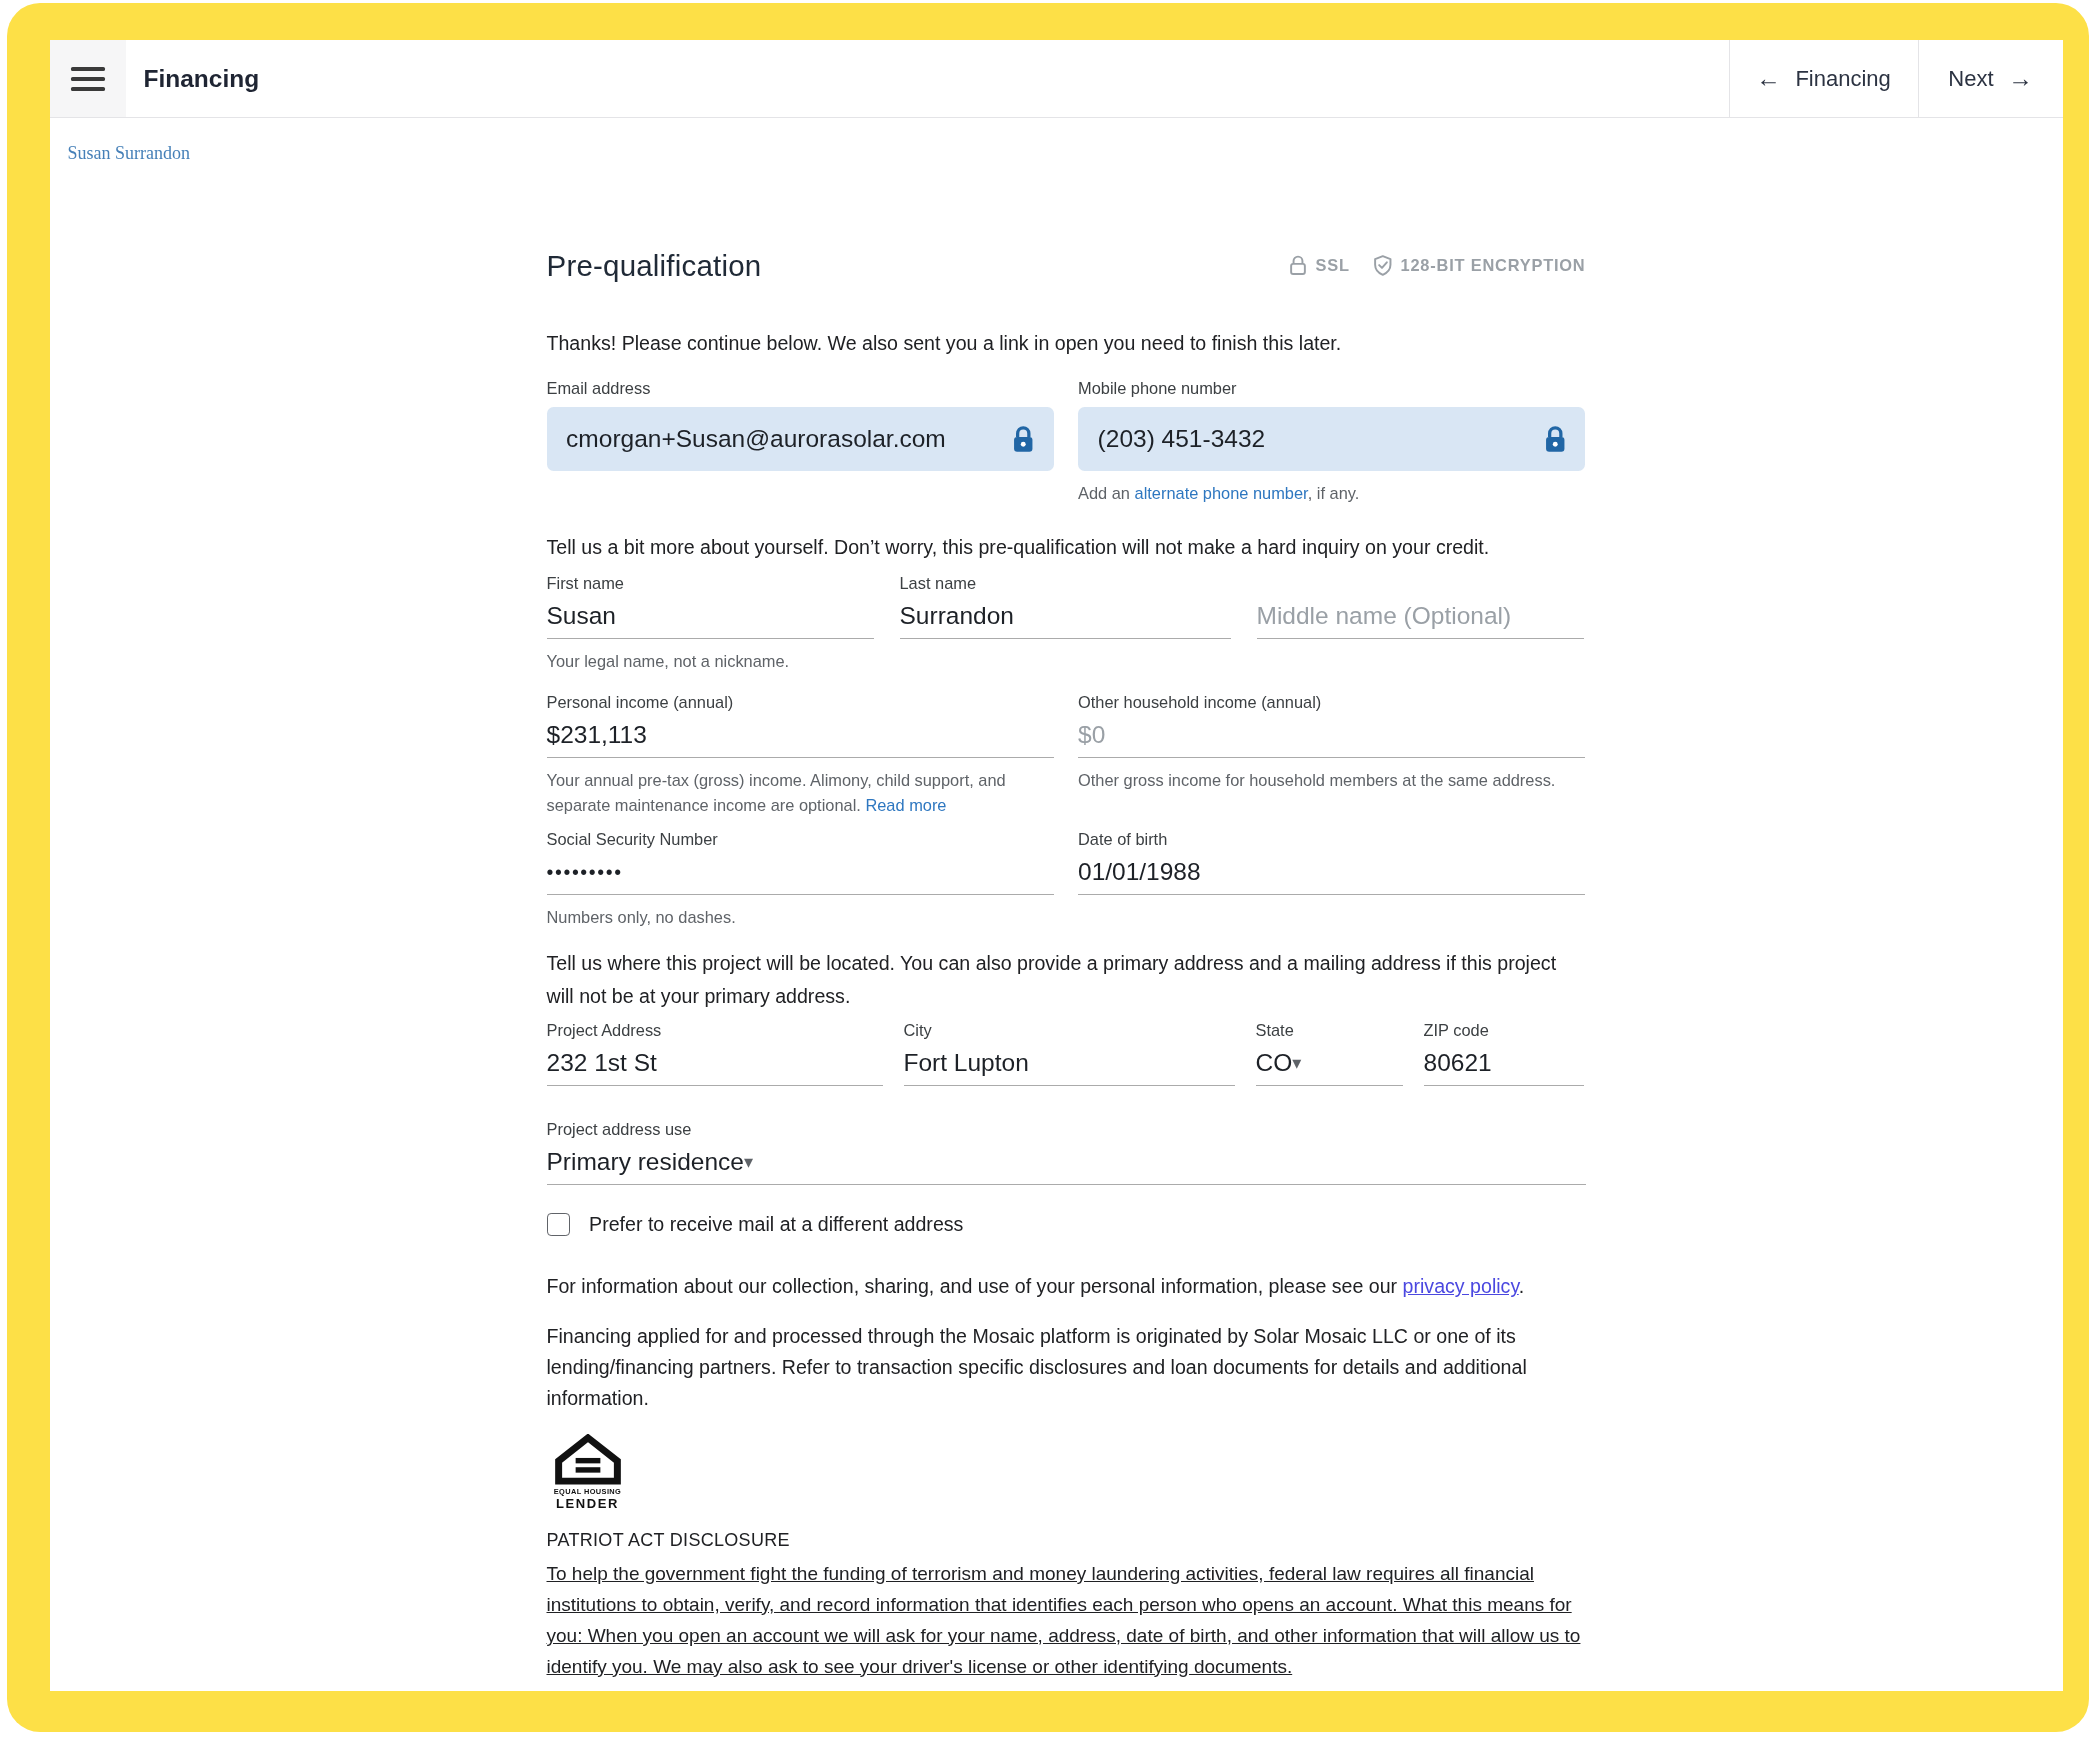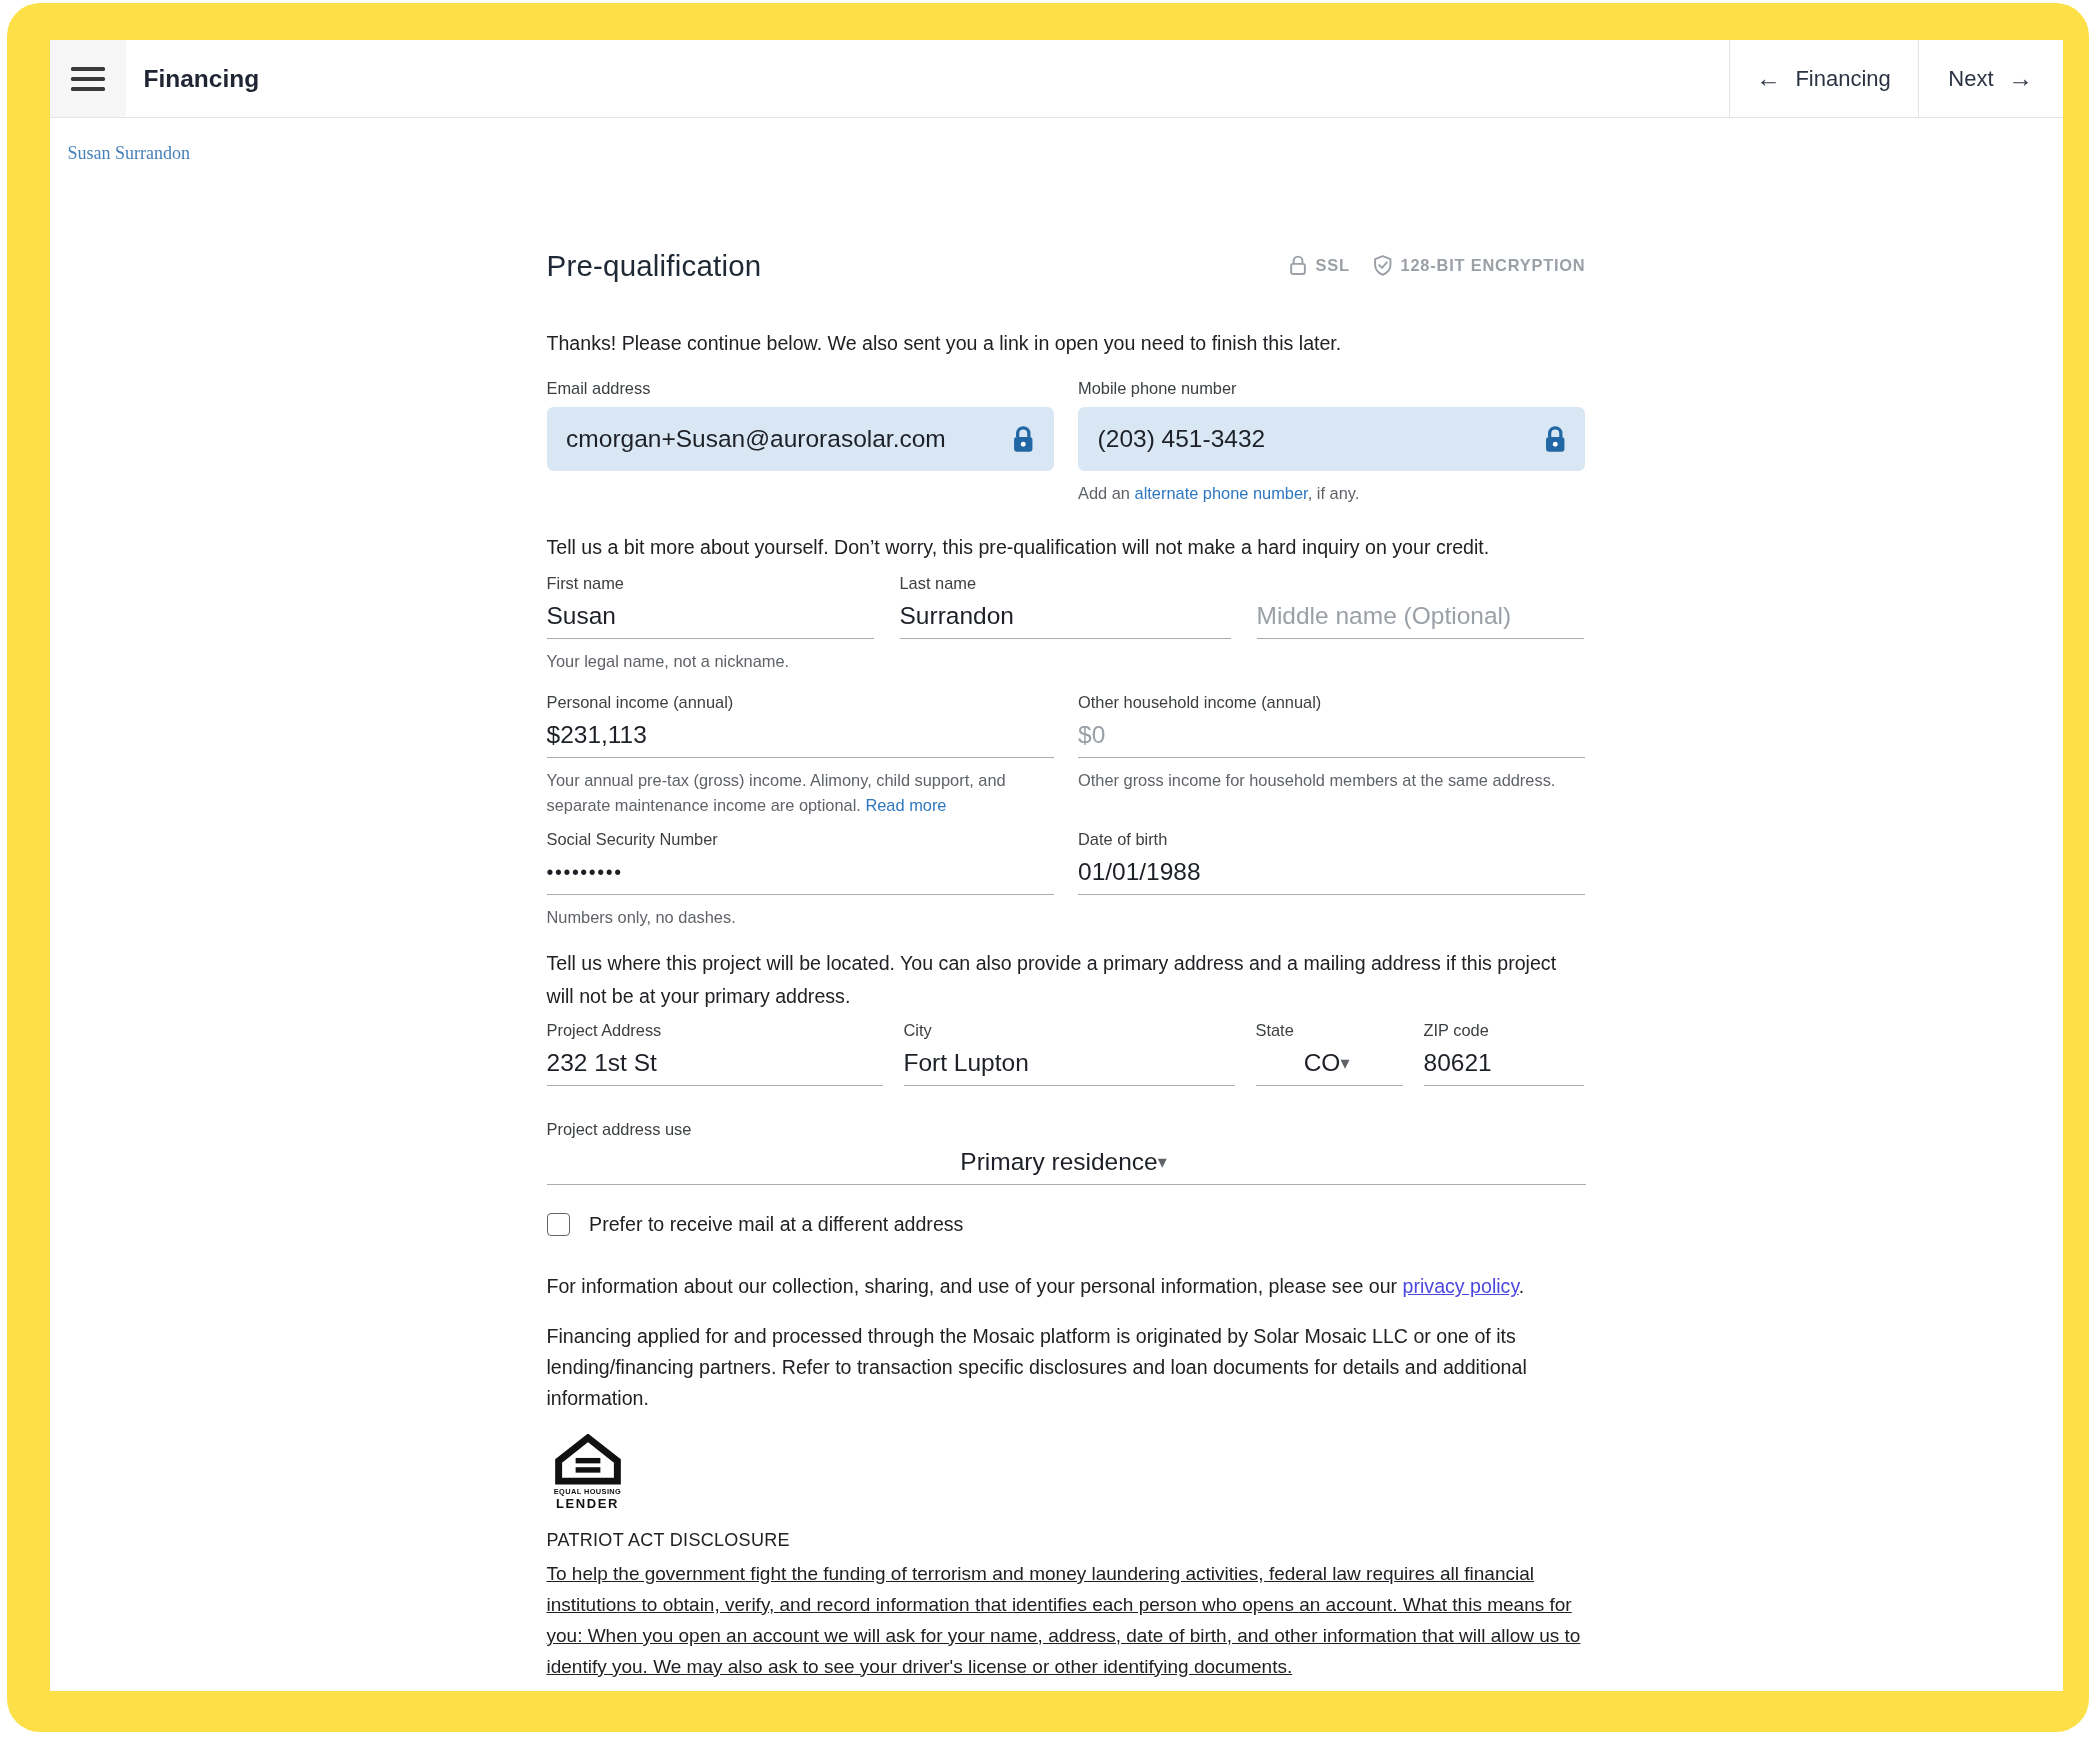--- a/index.html
+++ b/index.html
@@ -39,21 +39,21 @@
 
   .f-label { font-size:16.4px; color:#3c4043; height:19.6px; margin-bottom:8.2px; white-space:nowrap; }
   .lockbox { height:64px; background:#d9e6f4; border-radius:6.5px; display:flex; align-items:center; justify-content:space-between; padding:0 18px 0 19.6px; cursor:default; }
   .lb-text { font-size:24.5px; color:#1d2127; }
   .helper { font-size:16.4px; line-height:24.5px; color:#5f6368; margin-top:9.8px; }
   .helper a, .inline-link { color:#2e77c0; text-decoration:none; cursor:pointer; }
 
   .field { border-bottom:1.6px solid #ababab; padding-bottom:8.2px; }
   .f-value { font-size:24.5px; line-height:28px; color:#1d2127; white-space:nowrap; }
   .f-value.placeholder { color:#9aa0a6; }
-  .value-row { display:flex; align-items:center; justify-content:center; }
+  .value-row { display:flex; align-items:center; justify-content:flex-start; }
   .caret { font-size:18px; color:#5f6368; padding-right:4.9px; }
   input.f-input { width:100%; border:none; outline:none; background:transparent; font-family:"Liberation Sans",sans-serif; font-size:24.5px; line-height:28px; color:#1d2127; }
   input.f-input::placeholder { color:#9aa0a6; opacity:1; }
 
   .sect { margin-top:28px; }
   .usefield { margin-top:34px; cursor:pointer; }
 
   .checkrow { display:flex; align-items:center; gap:19.6px; margin-top:28px; cursor:pointer; width:max-content; }
   .checkbox { width:23px; height:23px; border:1.6px solid #606368; border-radius:4.1px; background:#fff; }
   .checkrow span.cb-label { font-size:19.6px; color:#202124; }

